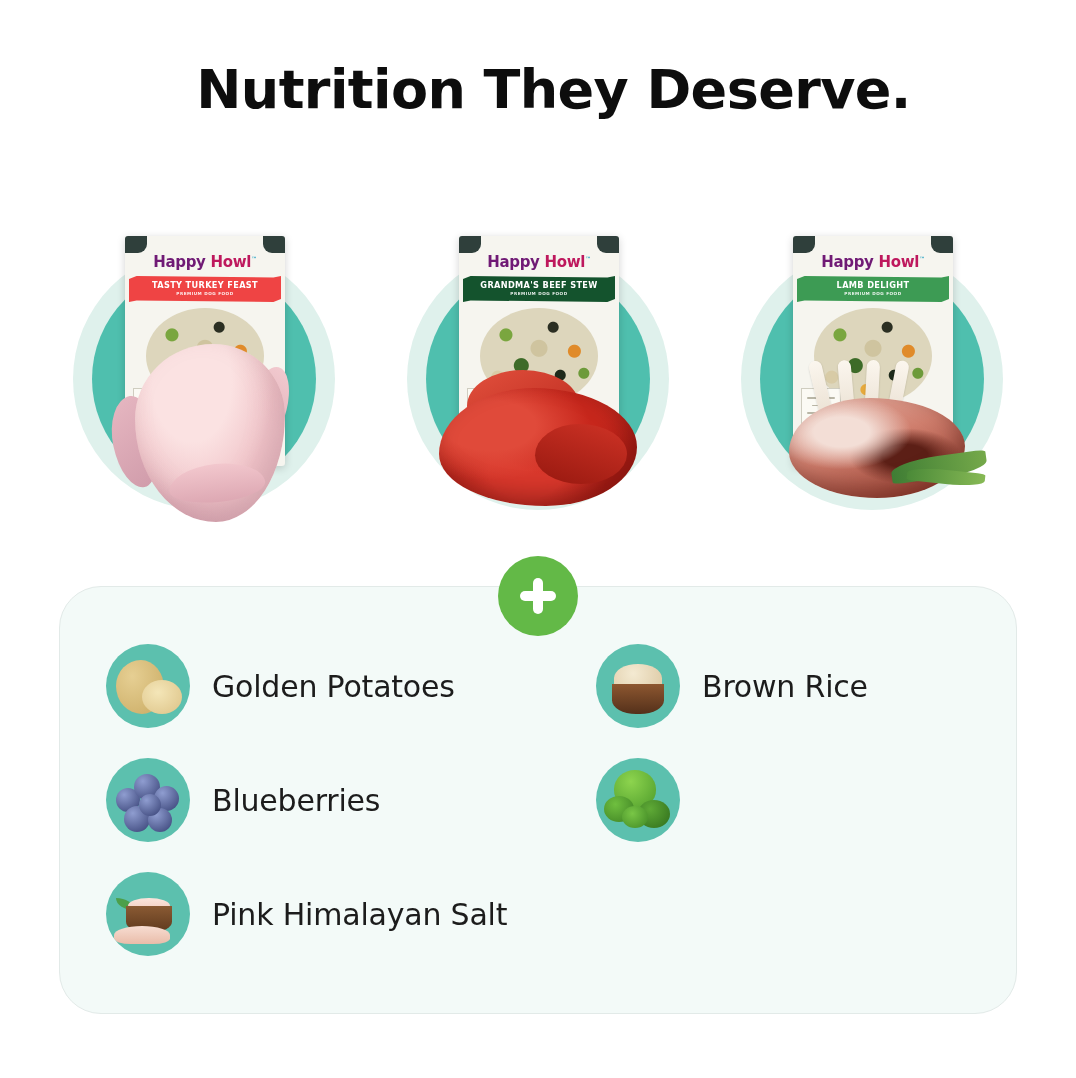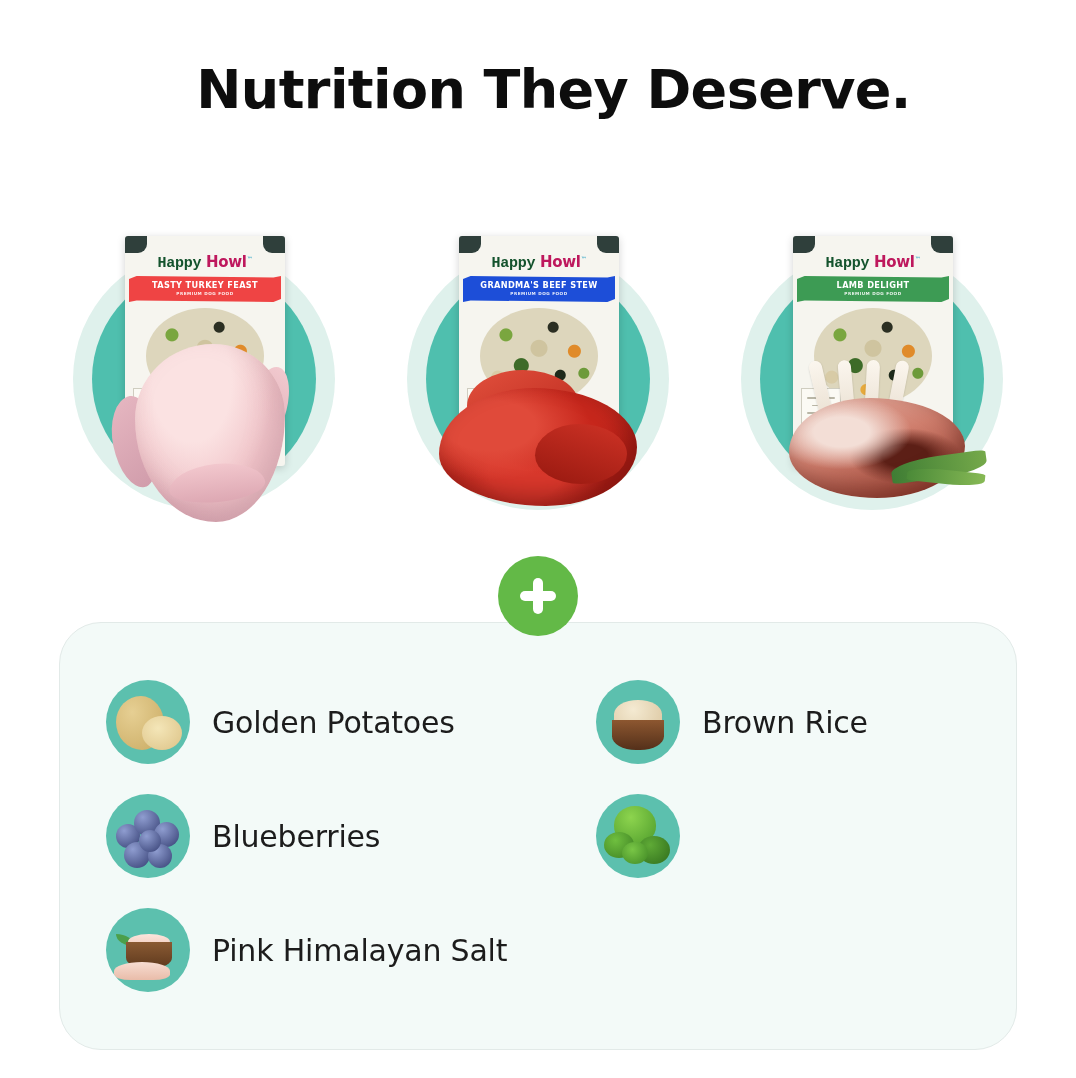--- a/index.html
+++ b/index.html
@@ -60,21 +60,21 @@
   .box::after  { right: 0; border-radius: 0 0 0 9px; }
 
   .brand {
     position: absolute; top: 17px; left: 0; width: 100%;
     text-align: center;
     font-family: "DejaVu Sans", sans-serif;
     font-weight: 700; font-size: 15px;
     letter-spacing: -.3px;
     white-space: nowrap;
   }
-  .brand .happy { color: #14532d; font-family: Liberation Mono, monospace; }
+  .brand .happy { color: #701a75; }
   .brand .howl  { color: #be185d; }
   .brand .tm { font-size: 6px; vertical-align: super; color: #2aa3c4; }
 
   .banner {
     position: absolute; top: 40px; left: 4px; right: 4px;
     height: 26px; padding-top: 4px;
     text-align: center;
     clip-path: polygon(0 12%, 5% 0, 95% 6%, 100% 0, 100% 88%, 95% 100%, 5% 94%, 0 100%);
   }
   .banner .t1 {
@@ -226,21 +226,21 @@
     z-index: 5;
   }
   .plus-badge span, .plus-badge::after {
     content: ""; position: absolute; background: #ffffff; border-radius: 5px;
   }
   .plus-badge span { left: 50%; top: 22px; width: 10px; height: 36px; margin-left: -5px; }
   .plus-badge::after { top: 50%; left: 22px; height: 10px; width: 36px; margin-top: -5px; }
 
   
   .card {
-    position: absolute; left: 59px; top: 622px;
+    position: absolute; left: 59px; top: 586px;
     width: 958px; height: 428px;
     background: #f3faf8;
     border: 1px solid #e2eae8;
     border-radius: 42px;
   }
   .card-grid {
     position: absolute; inset: 0;
     padding: 42px 46px;
     display: grid;
     grid-template-columns: 490px 1fr;
@@ -399,21 +399,21 @@
 
     <div class="product">
       <div class="ring"></div>
       <div class="disc"></div>
 
       <div class="box">
         <div class="brand">
           <span class="happy">Happy</span>
           <span class="howl">Howl</span><span class="tm">™</span>
         </div>
-        <div class="banner" style="background:#1d4ed8">
+        <div class="banner" style="background:#14532d">
           <span class="t1">GRANDMA'S BEEF STEW</span>
           <span class="t2">PREMIUM DOG FOOD</span>
         </div>
         <div class="bowl"></div>
         <div class="sidetext">
           <i></i>
             <i class="s"></i>
           <i></i>
             <i class="s"></i>
           <i></i>

